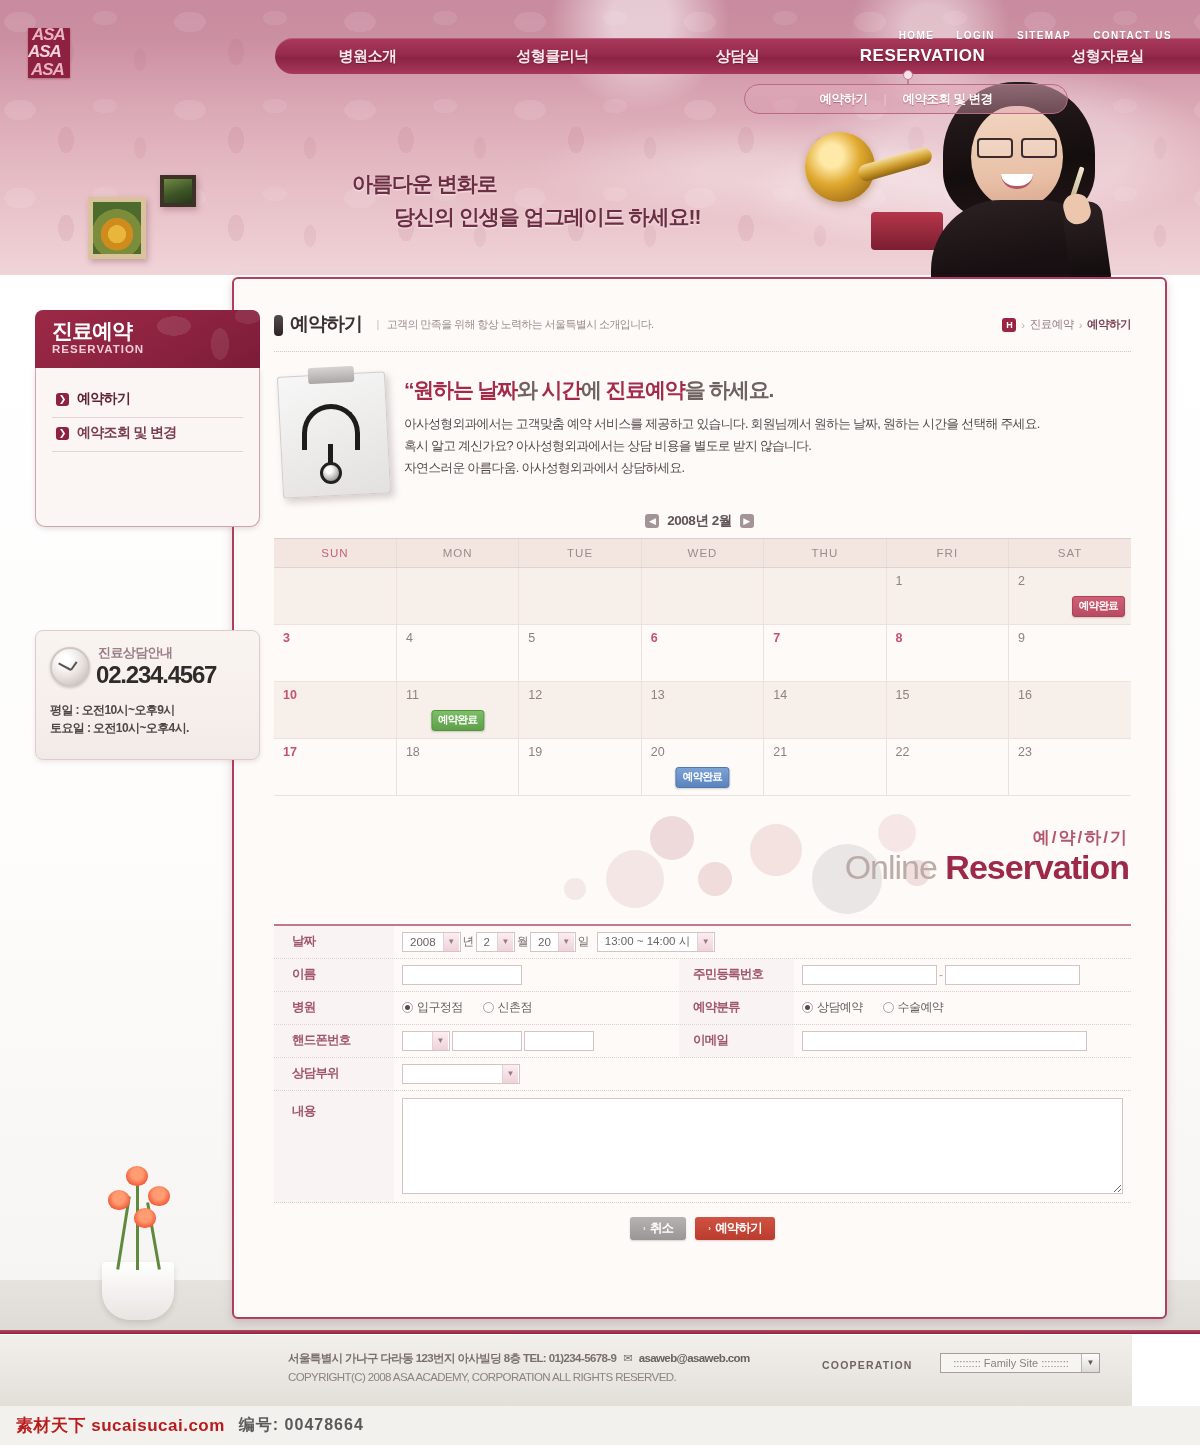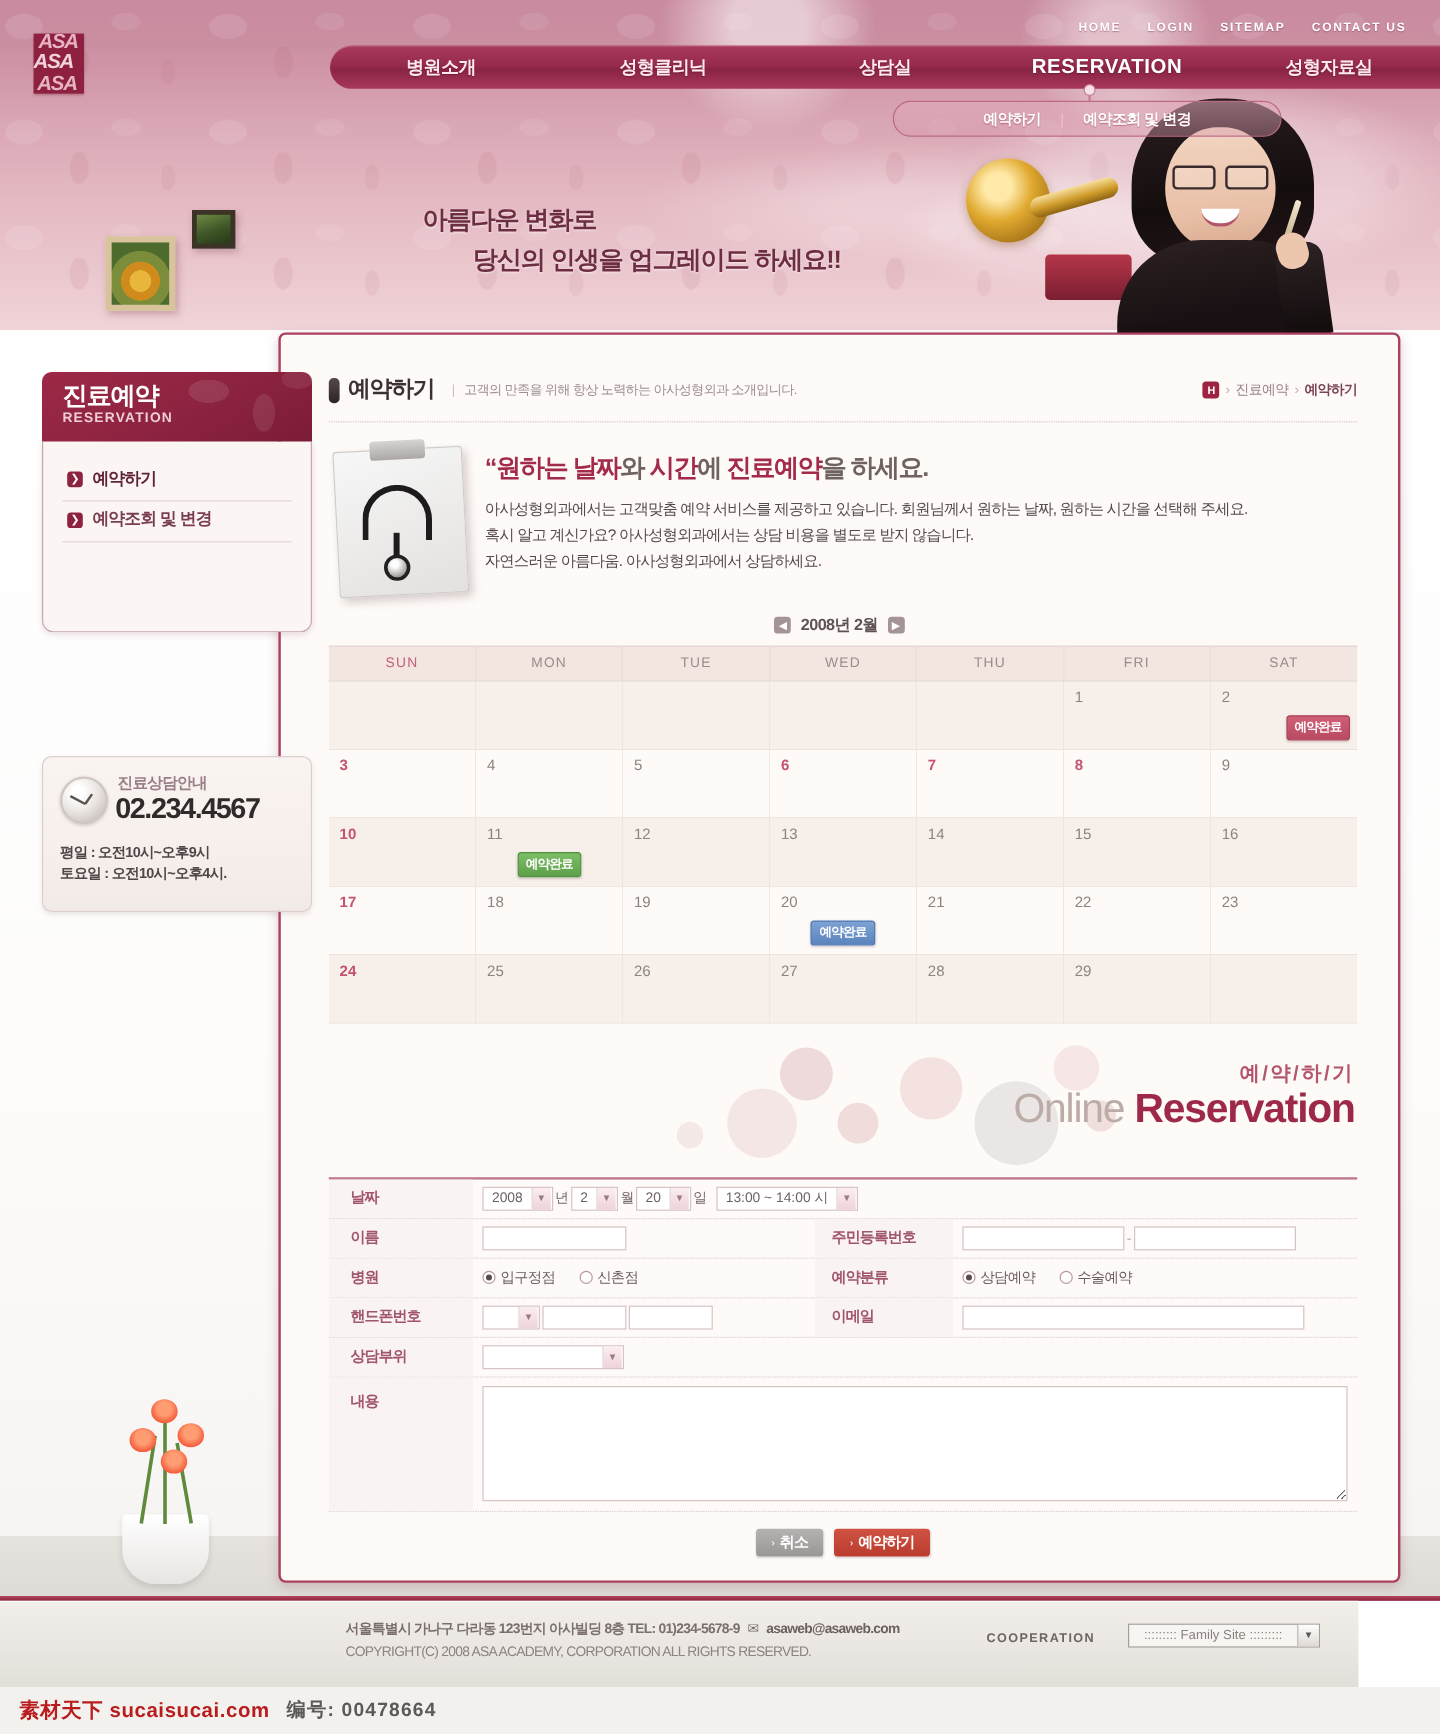--- a/index.html
+++ b/index.html
@@ -31,21 +31,21 @@
     background-size:170px 88px; opacity:.85;
   }
   #hero-swirl {
     position:absolute; right:0; top:0; width:620px; height:275px;
     background:
       radial-gradient(ellipse 300px 120px at 430px 150px, rgba(255,255,255,.30) 0 40%, transparent 70%),
       radial-gradient(ellipse 190px 70px at 300px 195px, rgba(255,255,255,.22) 0 40%, transparent 72%);
   }
 
   
-  #utilnav { position:absolute; right:28px; top:18px; display:flex; gap:22px; z-index:6; }
+  #utilnav { position:absolute; right:28px; top:30px; display:flex; gap:22px; z-index:6; }
   #utilnav a {
     font-size:10px; font-weight:bold; letter-spacing:1.4px; color:#fff;
     text-decoration:none; text-shadow:0 1px 1px rgba(130,50,70,.5);
   }
 
   
   #logo { position:absolute; left:28px; top:28px; display:flex; align-items:flex-start; gap:8px; z-index:6; }
   #logo-mark {
     width:42px; height:50px; background:#8e2140; position:relative; overflow:hidden;
     box-shadow:0 1px 2px rgba(120,30,55,.4);
@@ -477,21 +477,21 @@
   <div class="bloom" style="left:30px; top:40px;"></div>
   <div class="bloom" style="left:70px; top:36px;"></div>
   <div class="bloom" style="left:56px; top:58px;"></div>
 </div>
 
 <div id="panel">
 
   <div id="page-head">
     <span class="bar"></span>
     <span id="page-title">예약하기</span>
-    <span id="page-sub">고객의 만족을 위해 항상 노력하는 아사성형외과 소개입니다.</span>
+    <span id="page-sub">고객의 만족을 위해 항상 노력하는 서울특별시 소개입니다.</span>
     <div id="breadcrumb">
       <span class="home">H</span>
       <span class="sep">›</span>
       <span>진료예약</span>
       <span class="sep">›</span>
       <span class="cur">예약하기</span>
     </div>
   </div>
   <div id="headrule"></div>
 
@@ -564,29 +564,20 @@
           </tr>
           <tr>
             <td class="sun hol"><span>17</span></td>
             <td><span>18</span></td>
             <td><span>19</span></td>
             <td><span>20</span><span class="badge blue">예약완료</span></td>
             <td><span>21</span></td>
             <td><span>22</span></td>
             <td class="sat"><span>23</span></td>
           </tr>
-          <tr>
-            <td class="sun hol"><span>24</span></td>
-            <td><span>25</span></td>
-            <td><span>26</span></td>
-            <td><span>27</span></td>
-            <td><span>28</span></td>
-            <td><span>29</span></td>
-            <td class="sat"><span></span></td>
-          </tr>
         </tbody>
     </table>
   </div>
 
   <div id="online-banner">
     <div class="bubbles">
       <div class="bub" style="left:376px; top:4px;  width:44px; height:44px; background:rgba(221,179,184,.45);"></div>
       <div class="bub" style="left:332px; top:38px; width:58px; height:58px; background:rgba(236,213,213,.55);"></div>
       <div class="bub" style="left:424px; top:50px; width:34px; height:34px; background:rgba(226,190,192,.5);"></div>
       <div class="bub" style="left:476px; top:12px; width:52px; height:52px; background:rgba(235,202,203,.5);"></div>

